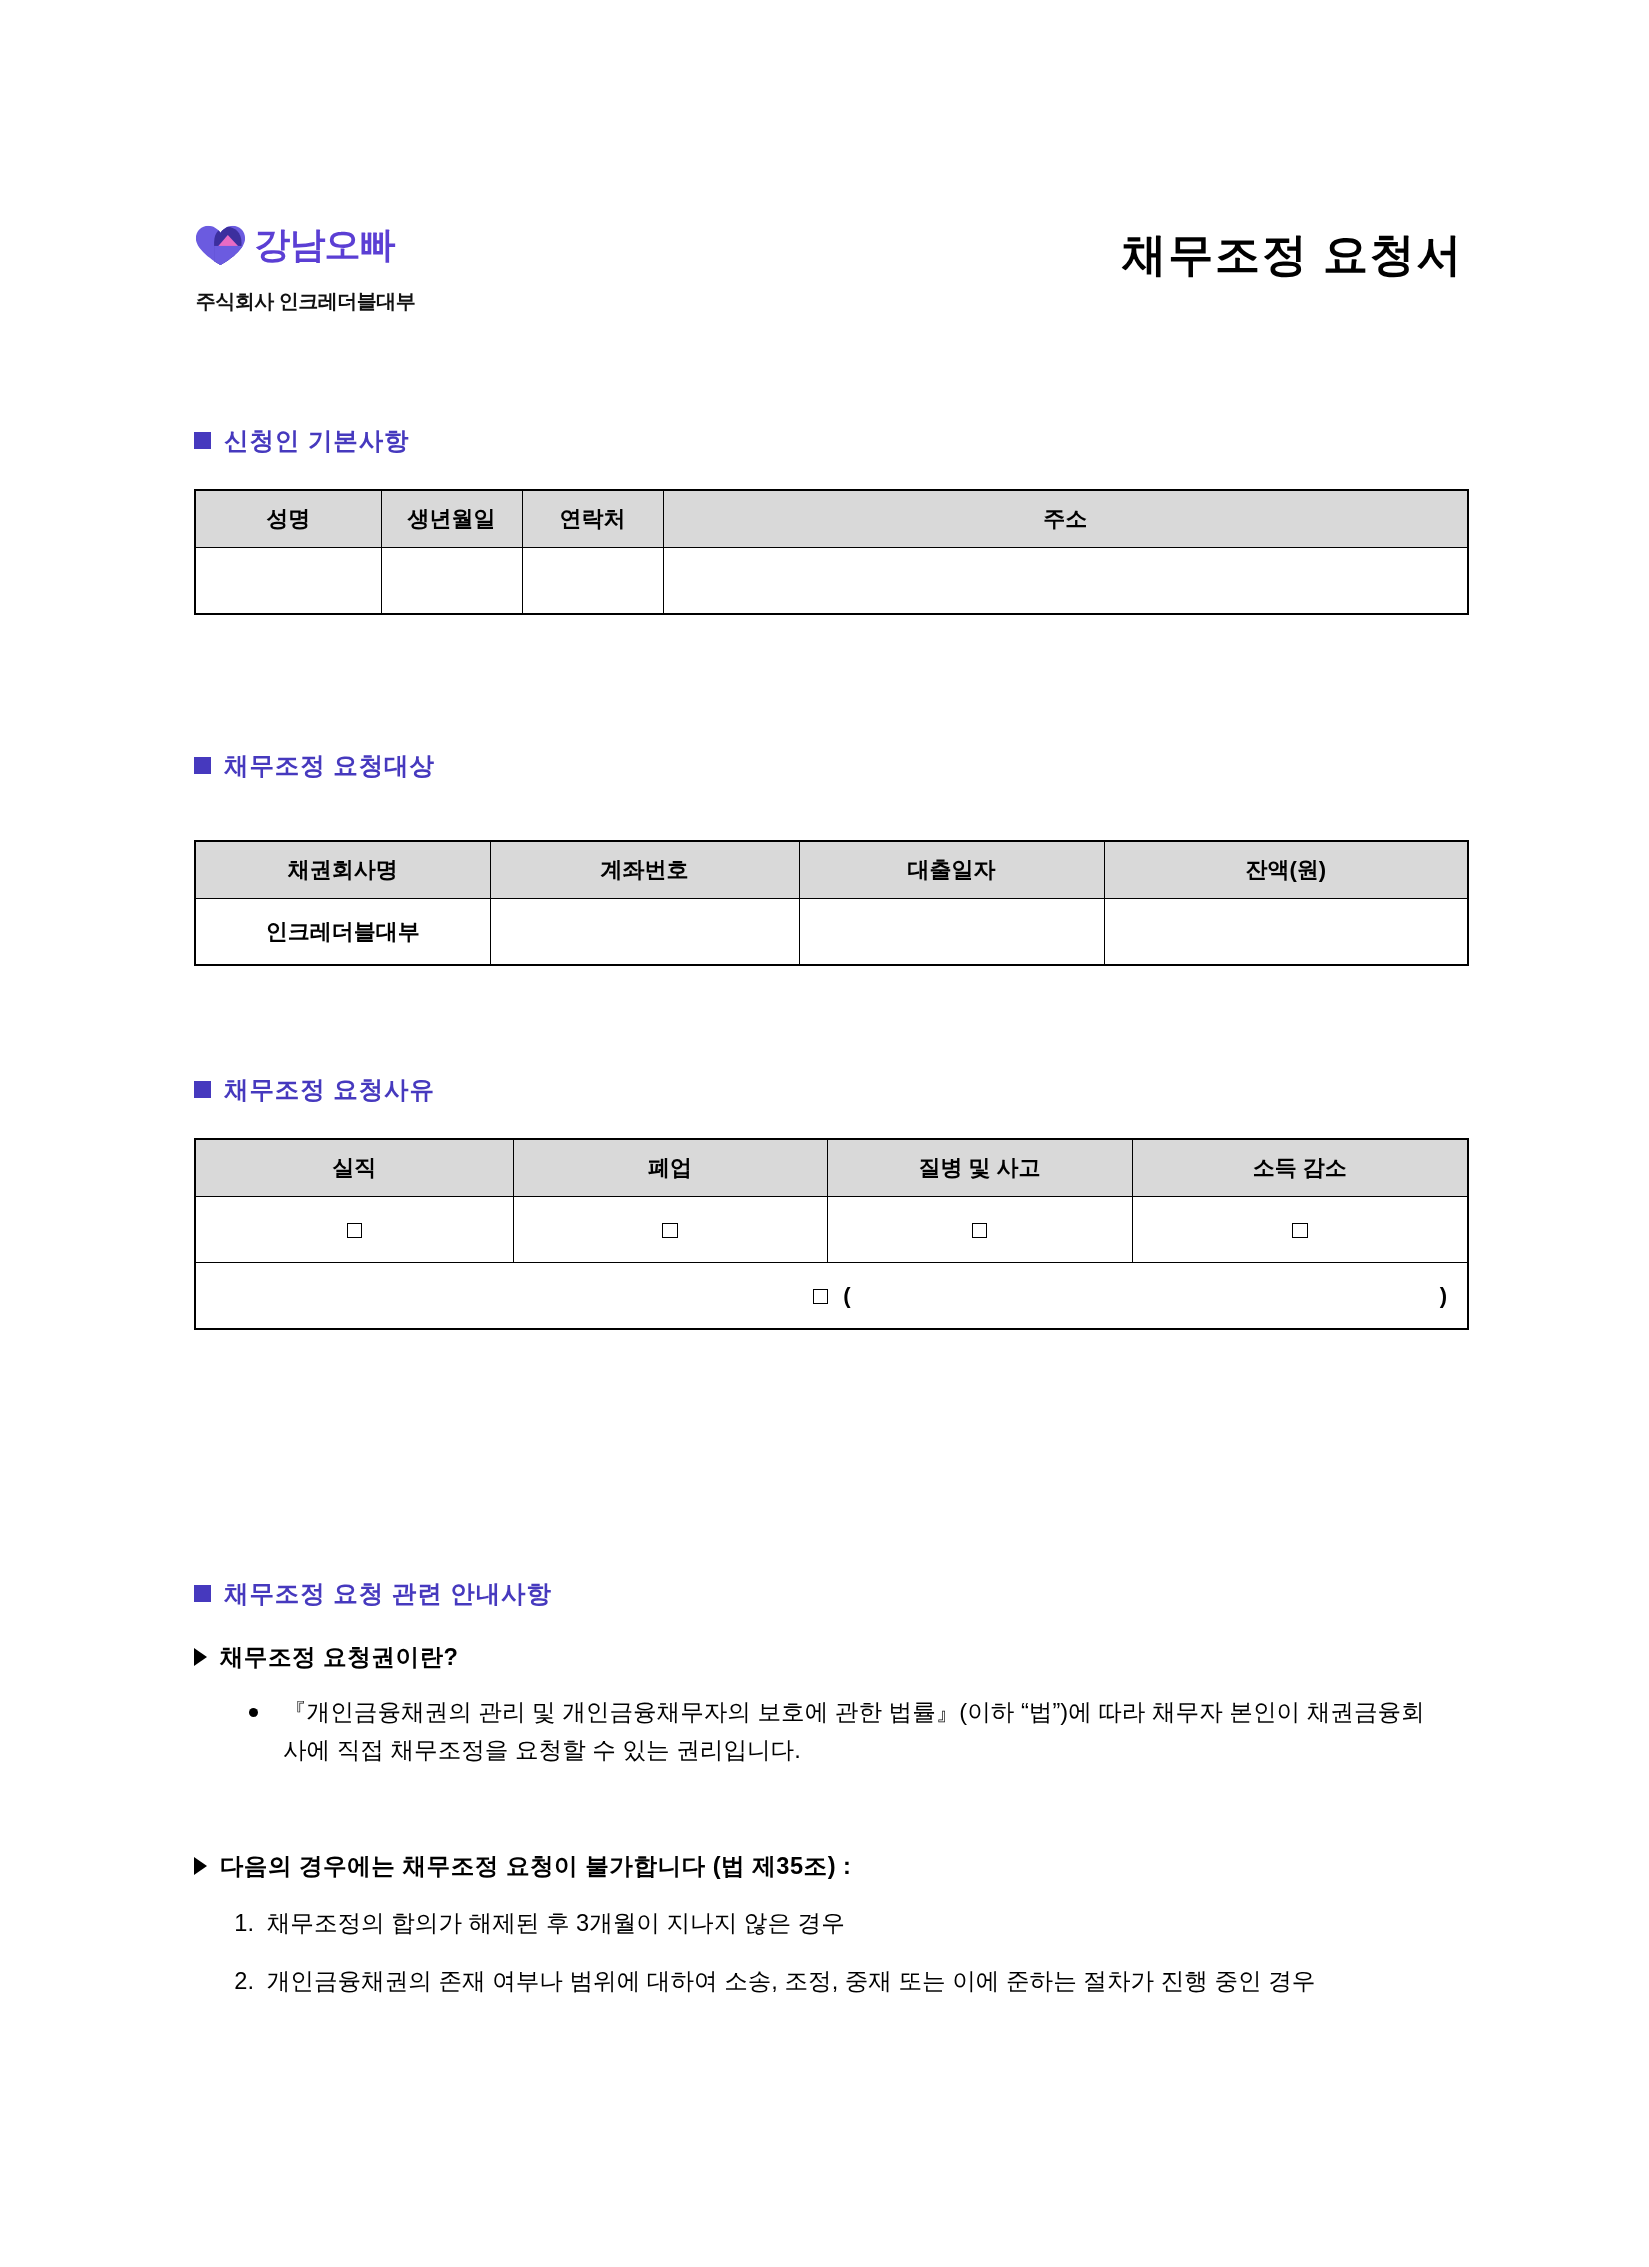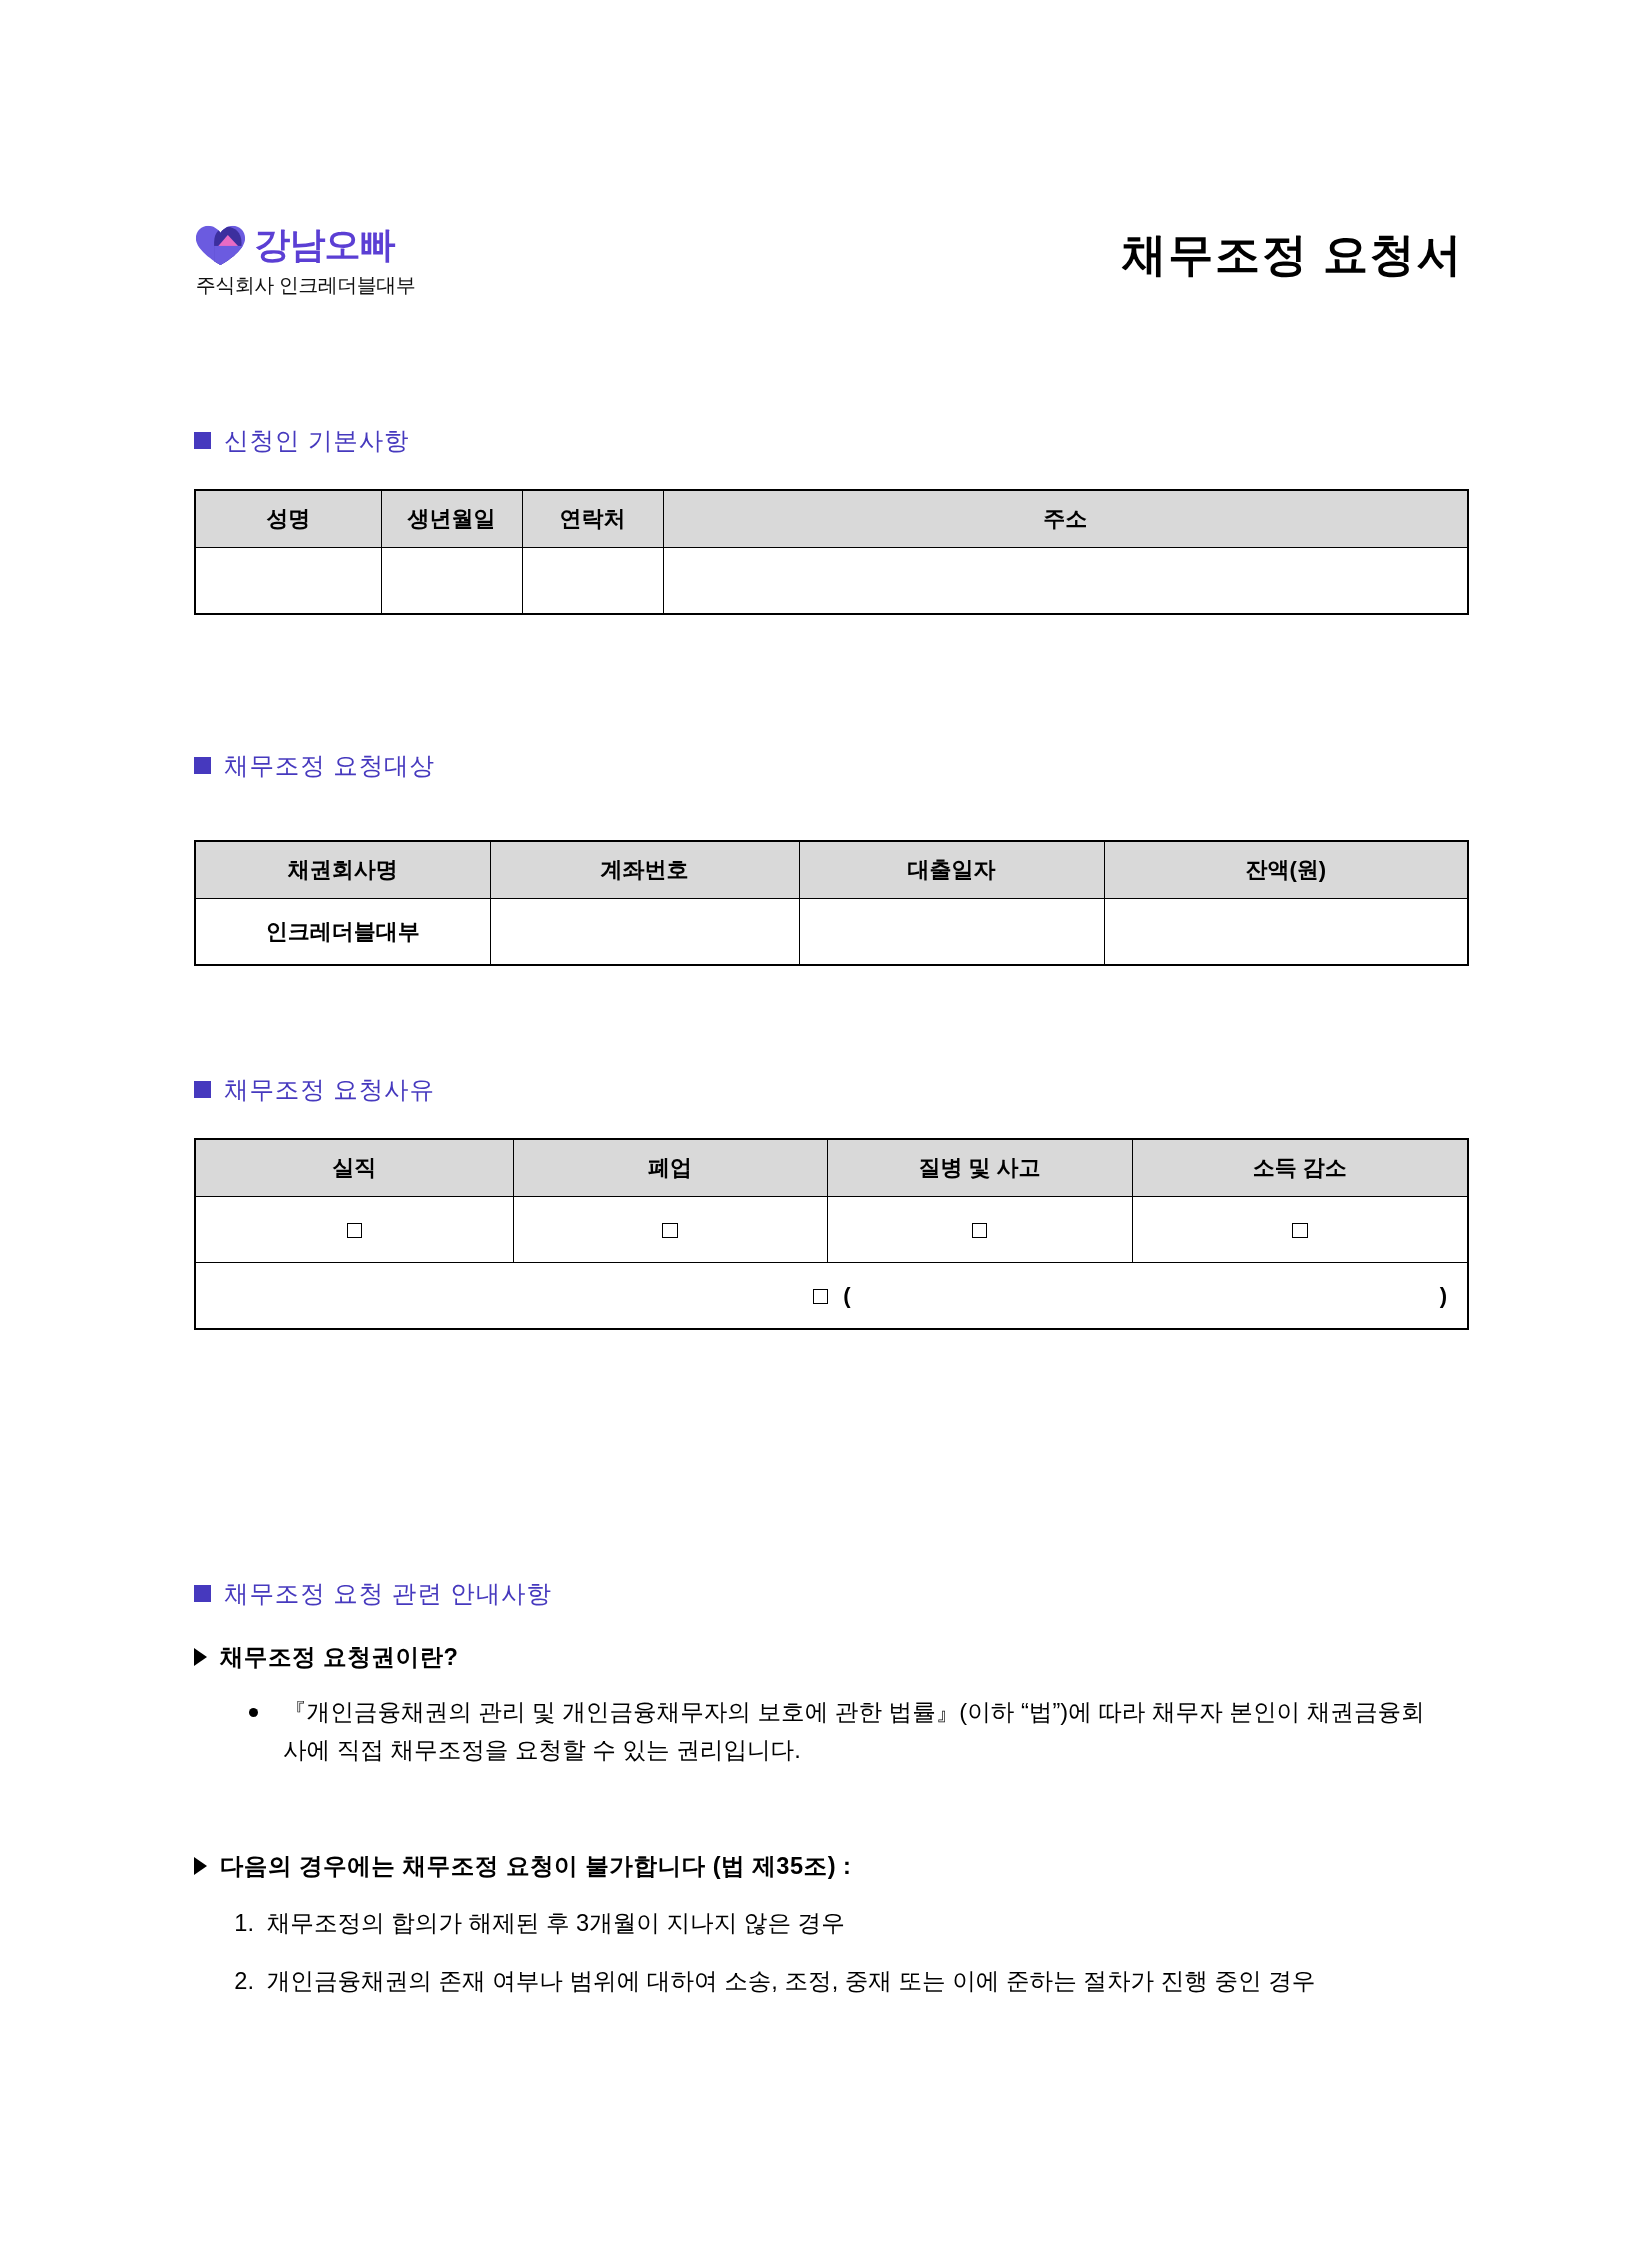--- a/index.html
+++ b/index.html
@@ -56,24 +56,24 @@
     flex: none;
   }
   .brand-name {
     font-size: 36px;
     font-weight: bold;
     color: #5B3FD4;
     letter-spacing: -0.9px;
     line-height: 1;
   }
   .brand-sub {
-    margin-top: 4px;
+    margin-top: 20px;
     margin-left: 1.8px;
     font-size: 20px;
-    font-weight: normal;
+    font-weight: bold;
     color: #111111;
     letter-spacing: -0.5px;
   }
   .doc-title {
     position: absolute;
     right: 3.6px;
     top: 4px;
     font-size: 45px;
     font-weight: bold;
     letter-spacing: 1.8px;
@@ -83,21 +83,21 @@
 
   
   .section-head {
     position: absolute;
     left: 0;
     display: flex;
     align-items: center;
     gap: 12.7px;
     color: #4639BE;
     font-size: 24.5px;
-    font-weight: normal;
+    font-weight: bold;
     letter-spacing: 0.9px;
     white-space: nowrap;
     justify-content: space-between;
   }
   .sq {
     display: inline-block;
     width: 17.3px;
     height: 17.3px;
     background: #4639BE;
     flex: none;

